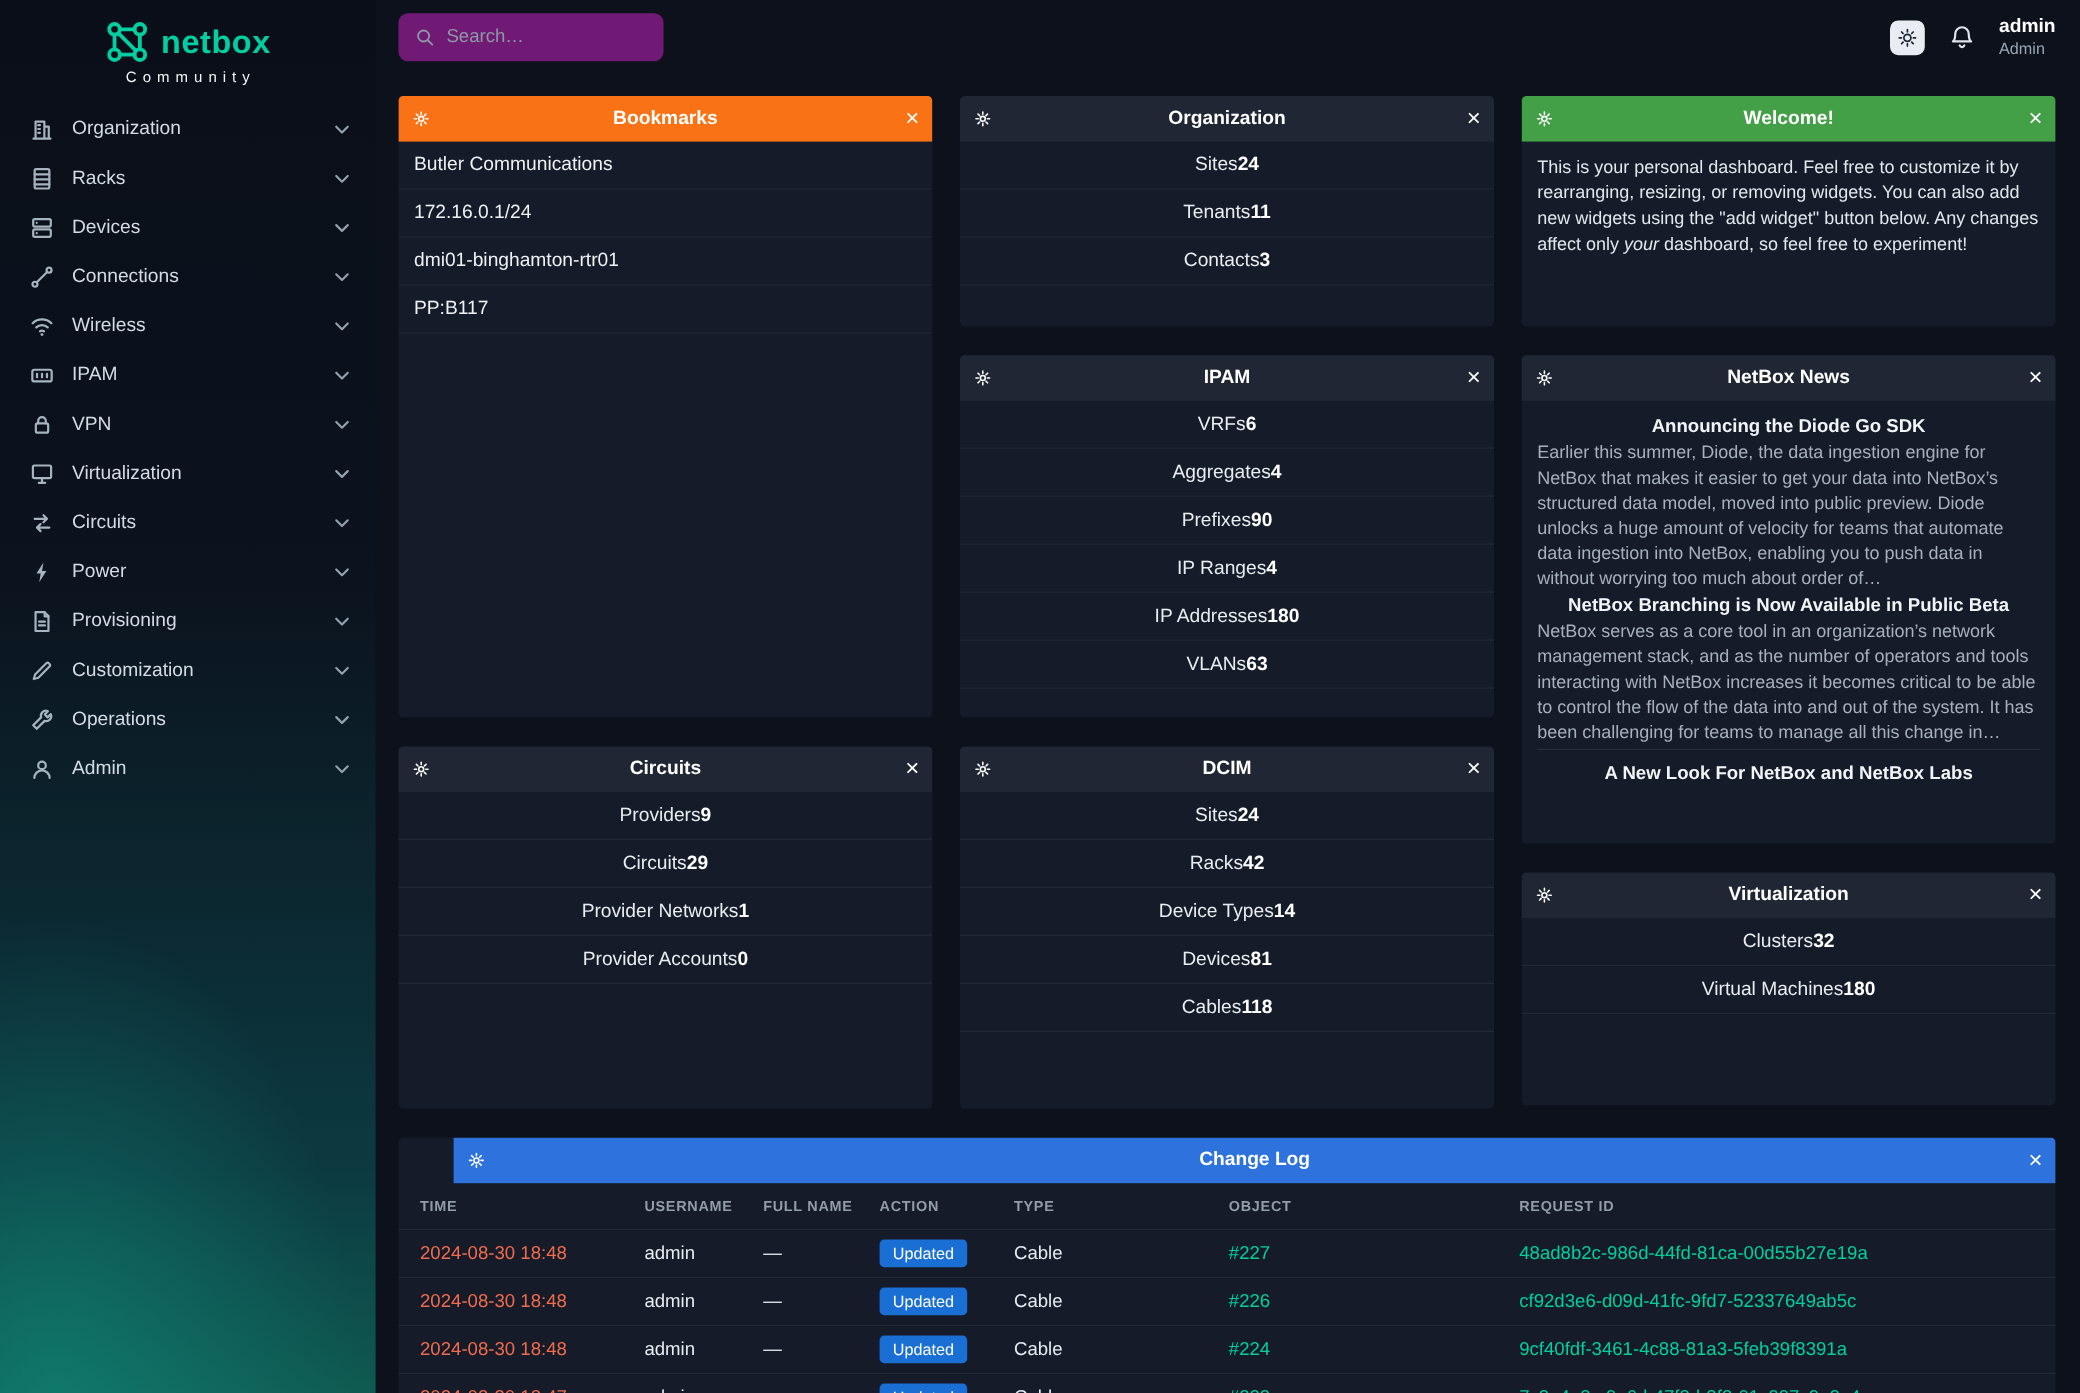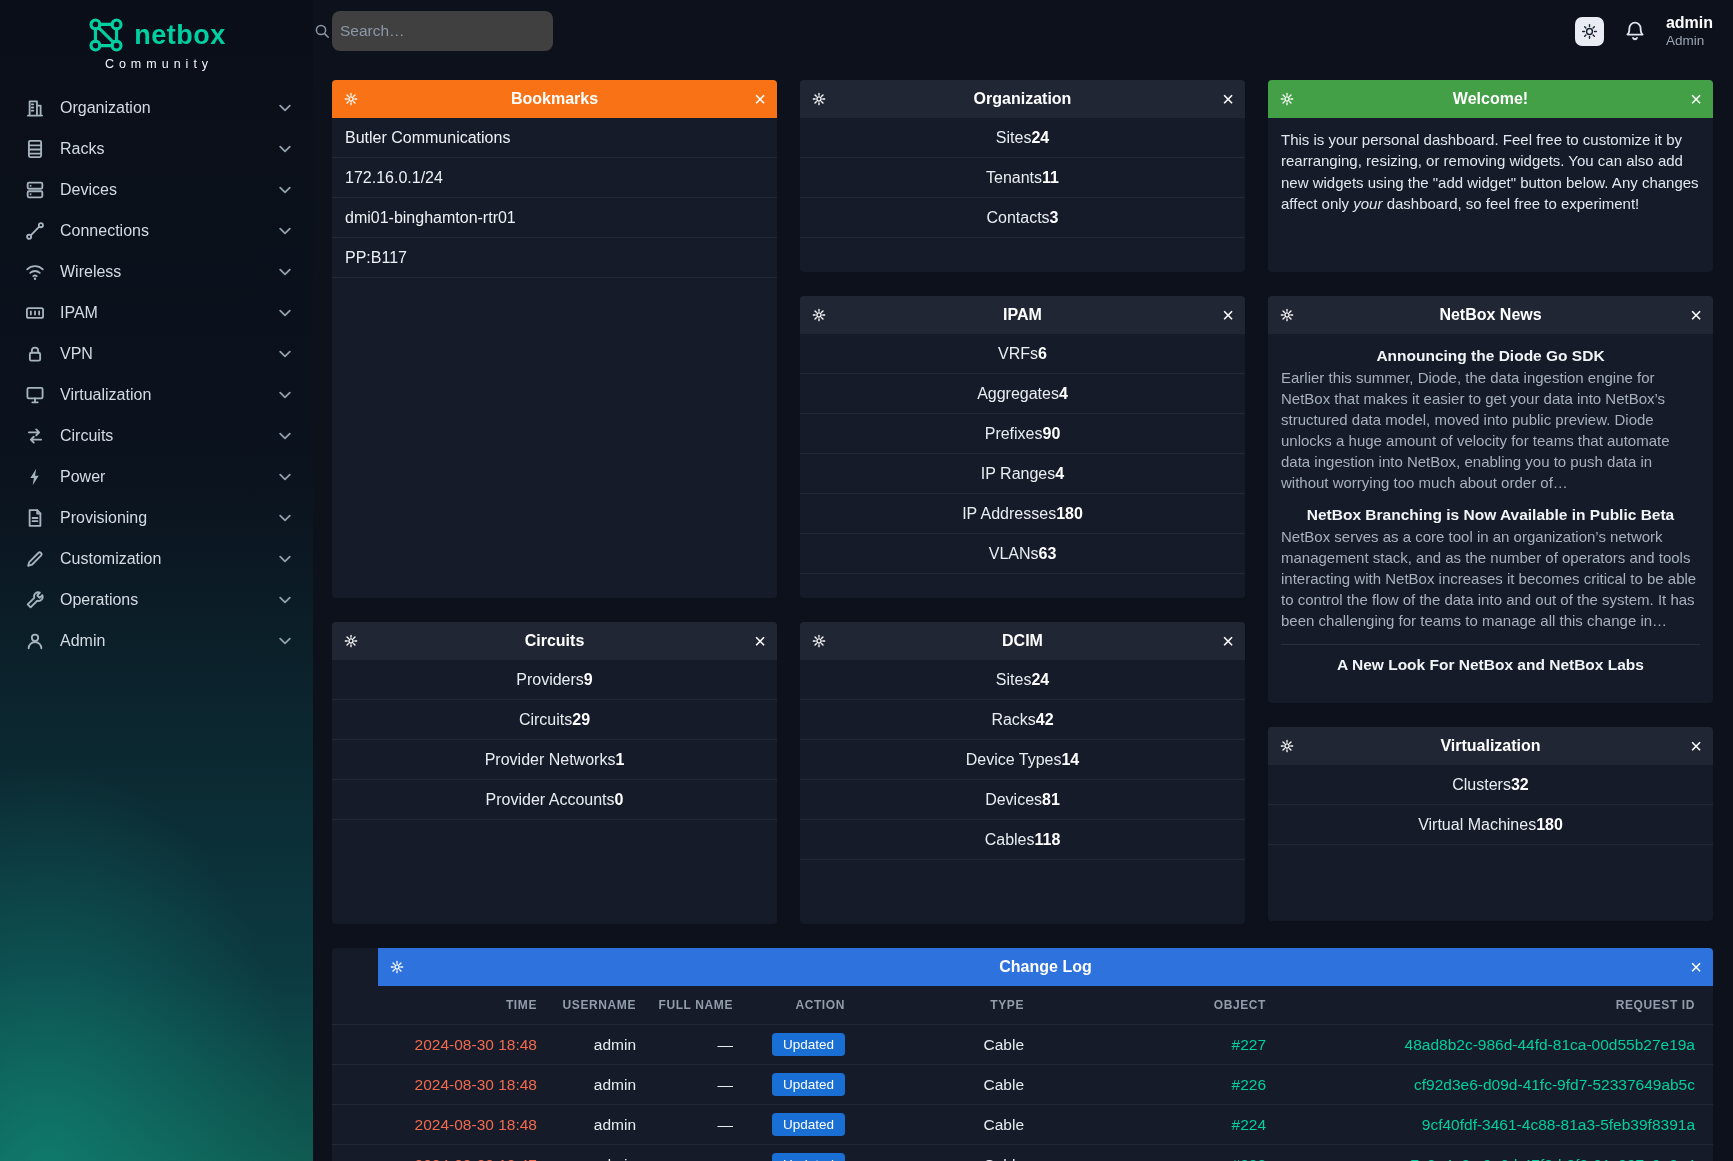--- a/index.html
+++ b/index.html
@@ -26,21 +26,21 @@
   .nav { margin-top: 16px; }
   .nav-item { display: flex; align-items: center; height: 41px; padding: 0 22px 0 24px; color: #d5dbe4; font-size: 16px; cursor: pointer; text-decoration: none; }
   .nav-icon { width: 22px; height: 22px; margin-right: 14px; color: #a6b4bf; }
   .nav-label { flex: 1; }
   .chev { width: 12px; height: 8px; color: #93a0ad; }
 
   
   .main { margin-left: 313px; padding-left: 19px; }
   .content { width: 1381px; }
   .topbar { height: 62px; display: flex; align-items: center; justify-content: space-between; }
-  .search-box { width: 221px; height: 40px; background: #404040; border-radius: 8px; display: flex; align-items: center; gap: 9px; padding: 0 13px; cursor: text; justify-content: flex-end; }
+  .search-box { width: 221px; height: 40px; background: #701a75; border-radius: 8px; display: flex; align-items: center; gap: 9px; padding: 0 13px; cursor: text; }
   .search-icon { width: 18px; height: 18px; color: #8d97a6; }
   .search-input { flex: 1; background: transparent; border: none; outline: none; color: #c6cdd8; font-size: 15.5px; font-family: "Liberation Sans", sans-serif; }
   .search-input::placeholder { color: #8d97a6; }
   .topbar-right { display: flex; align-items: center; gap: 20px; }
   .theme-btn { width: 29px; height: 29px; border: none; border-radius: 7px; background: #e9edf3; color: #1a2230; display: flex; align-items: center; justify-content: center; cursor: pointer; }
   .sun-icon { width: 17px; height: 17px; }
   .bell-icon { width: 22px; height: 22px; color: #dfe5ec; cursor: pointer; }
   .user-block { line-height: 1.2; cursor: pointer; }
   .user-name { font-size: 16px; font-weight: 700; color: #ffffff; }
   .user-role { font-size: 13.5px; color: #9aa4b2; }
@@ -61,26 +61,26 @@
   .list-row { height: 40px; flex: none; display: flex; align-items: center; padding: 0 13px; font-size: 16px; color: #eef1f5; border-bottom: 1px solid rgba(255,255,255,.06); cursor: pointer; }
   .stat-row { height: 40px; flex: none; display: flex; align-items: center; justify-content: center; padding: 0 13px; font-size: 16px; border-bottom: 1px solid rgba(255,255,255,.06); }
   .stat-label { color: #e9edf2; }
   .stat-value { color: #ffffff; font-weight: 700; }
 
   .welcome-body { padding: 11px 13px; font-size: 15px; line-height: 1.43; color: #e2e7ee; }
 
   .news-body { padding: 13px; }
   .news-headline { color: #f2f5f8; font-size: 15.5px; font-weight: 600; cursor: pointer; text-align: center; }
   .news-text { color: #a7b0bd; font-size: 15px; line-height: 1.4; margin-top: 2px; }
-  .news-item + .news-item { margin-top: 13px; }
+  .news-item + .news-item { margin-top: 3px; }
   .news-item.sep { border-top: 1px solid rgba(255,255,255,.09); padding-top: 11px; }
 
   
   .changelog { margin-top: 24px; height: 320px; }
-  .cl-grid { display: grid; grid-template-columns: 187px 99px 97px 112px 179px 242px 1fr; align-items: center; padding: 0 18px; text-align: right; }
+  .cl-grid { display: grid; grid-template-columns: 187px 99px 97px 112px 179px 242px 1fr; align-items: center; padding: 0 18px; }
   .cl-head { height: 38px; }
   .cl-head .th { font-size: 12px; font-weight: 700; letter-spacing: .6px; color: #929cab; }
   .cl-row { height: 40px; border-top: 1px solid rgba(255,255,255,.06); font-size: 15.5px; color: #e8ecf1; }
   .time-link { color: #f26b4e; cursor: pointer; text-decoration: none; }
   .teal-link { color: #00cf9e; cursor: pointer; text-decoration: none; }
   .badge { display: inline-block; background: #1a6fd4; color: #fff; font-size: 13.5px; font-weight: 500; padding: 4px 11px; border-radius: 4px; }
 </style>
 </head>
 <body>
 

